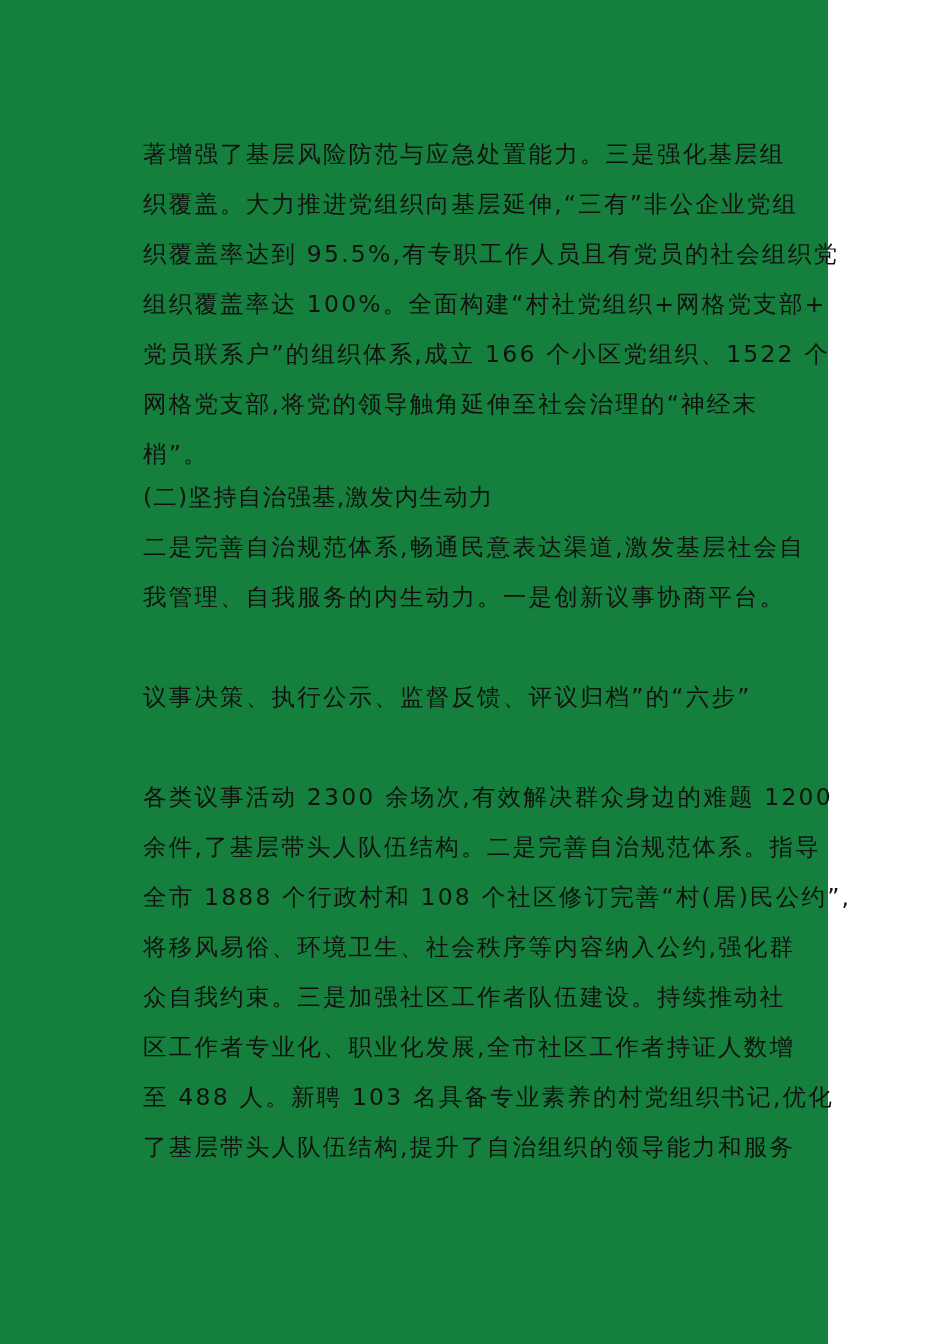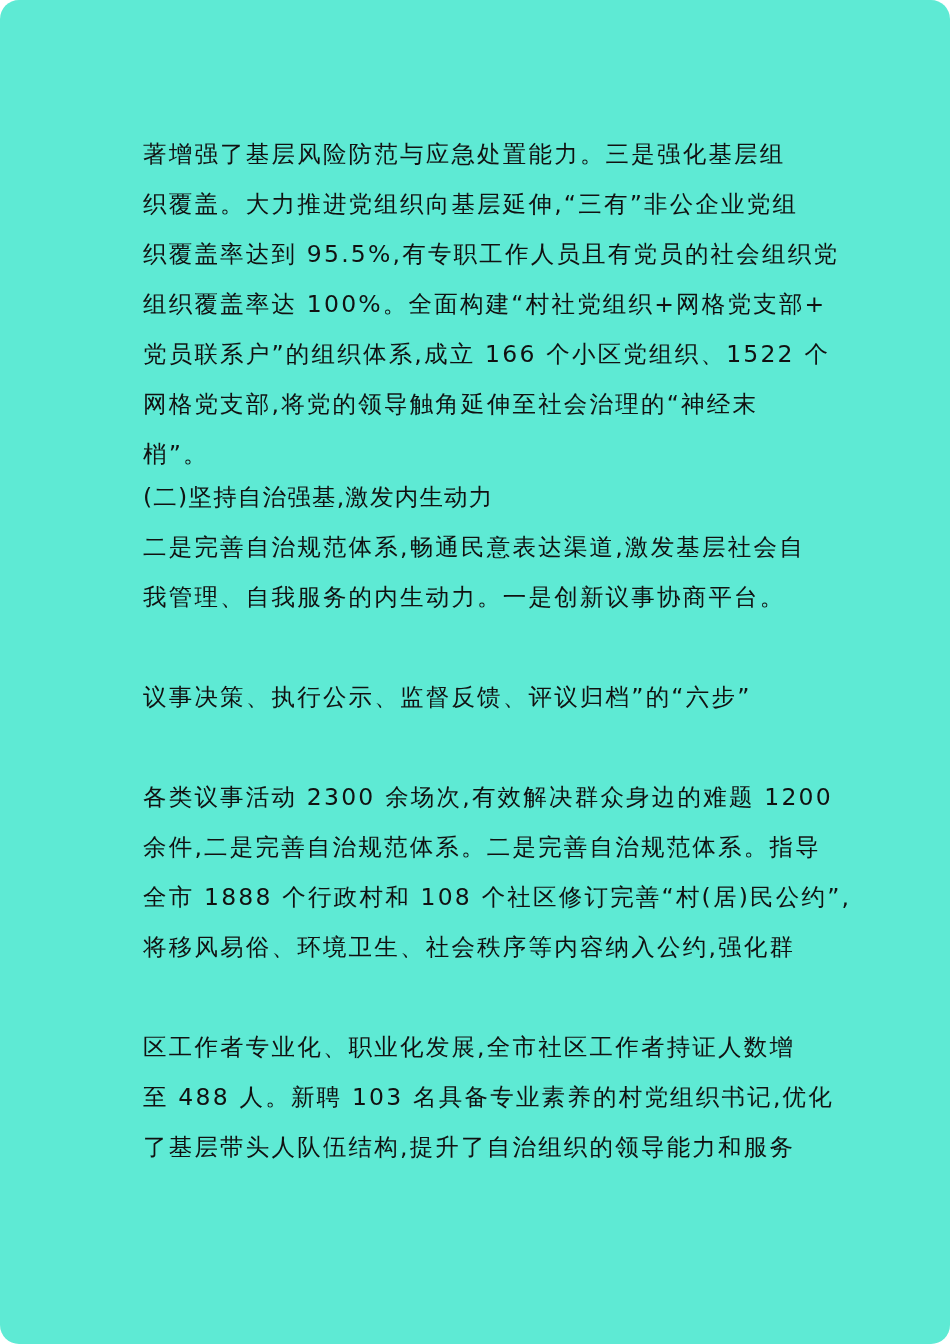--- a/index.html
+++ b/index.html
@@ -12,24 +12,23 @@
       height: 1344px;
       position: relative;
       overflow: hidden;
       font-family: "DejaVu Sans", "Liberation Sans", sans-serif;
       color: #111111;
     }
     .page {
       position: absolute;
       left: 0;
       top: 0;
-      width: 950px;
+      width: 828px;
       height: 1344px;
-      background: #5eead4;
-      border-radius: 19px;
+      background: #15803d;
     }
     .line {
       position: absolute;
       left: 143px;
       width: 670px;
       height: 40px;
       font-size: 23.5px;
       line-height: 40px;
       white-space: nowrap;
       letter-spacing: 2.2px;
@@ -50,20 +49,21 @@
   <div class="line" style="top:334px">党员联系户”的组织体系,成立 166 个小区党组织、1522 个</div>
   <div class="line" style="top:384px">网格党支部,将党的领导触角延伸至社会治理的“神经末</div>
   <div class="line" style="top:434px">梢”。</div>
 
   <div class="line heading" style="top:477px">(二)坚持自治强基,激发内生动力</div>
 
   <div class="line" style="top:527px">二是完善自治规范体系,畅通民意表达渠道,激发基层社会自</div>
   <div class="line" style="top:577px">我管理、自我服务的内生动力。一是创新议事协商平台。</div>
   <div class="line" style="top:677px">议事决策、执行公示、监督反馈、评议归档”的“六步”</div>
   <div class="line" style="top:777px">各类议事活动 2300 余场次,有效解决群众身边的难题 1200</div>
-  <div class="line" style="top:827px">余件,二是完善自治规范体系。二是完善自治规范体系。指导</div>
+  <div class="line" style="top:827px">余件,了基层带头人队伍结构。二是完善自治规范体系。指导</div>
   <div class="line" style="top:877px">全市 1888 个行政村和 108 个社区修订完善“村(居)民公约”,</div>
   <div class="line" style="top:927px">将移风易俗、环境卫生、社会秩序等内容纳入公约,强化群</div>
+  <div class="line" style="top:977px">众自我约束。三是加强社区工作者队伍建设。持续推动社</div>
   <div class="line" style="top:1027px">区工作者专业化、职业化发展,全市社区工作者持证人数增</div>
   <div class="line" style="top:1077px">至 488 人。新聘 103 名具备专业素养的村党组织书记,优化</div>
   <div class="line" style="top:1127px">了基层带头人队伍结构,提升了自治组织的领导能力和服务</div>
 
 </div>
 
 </body></html>

